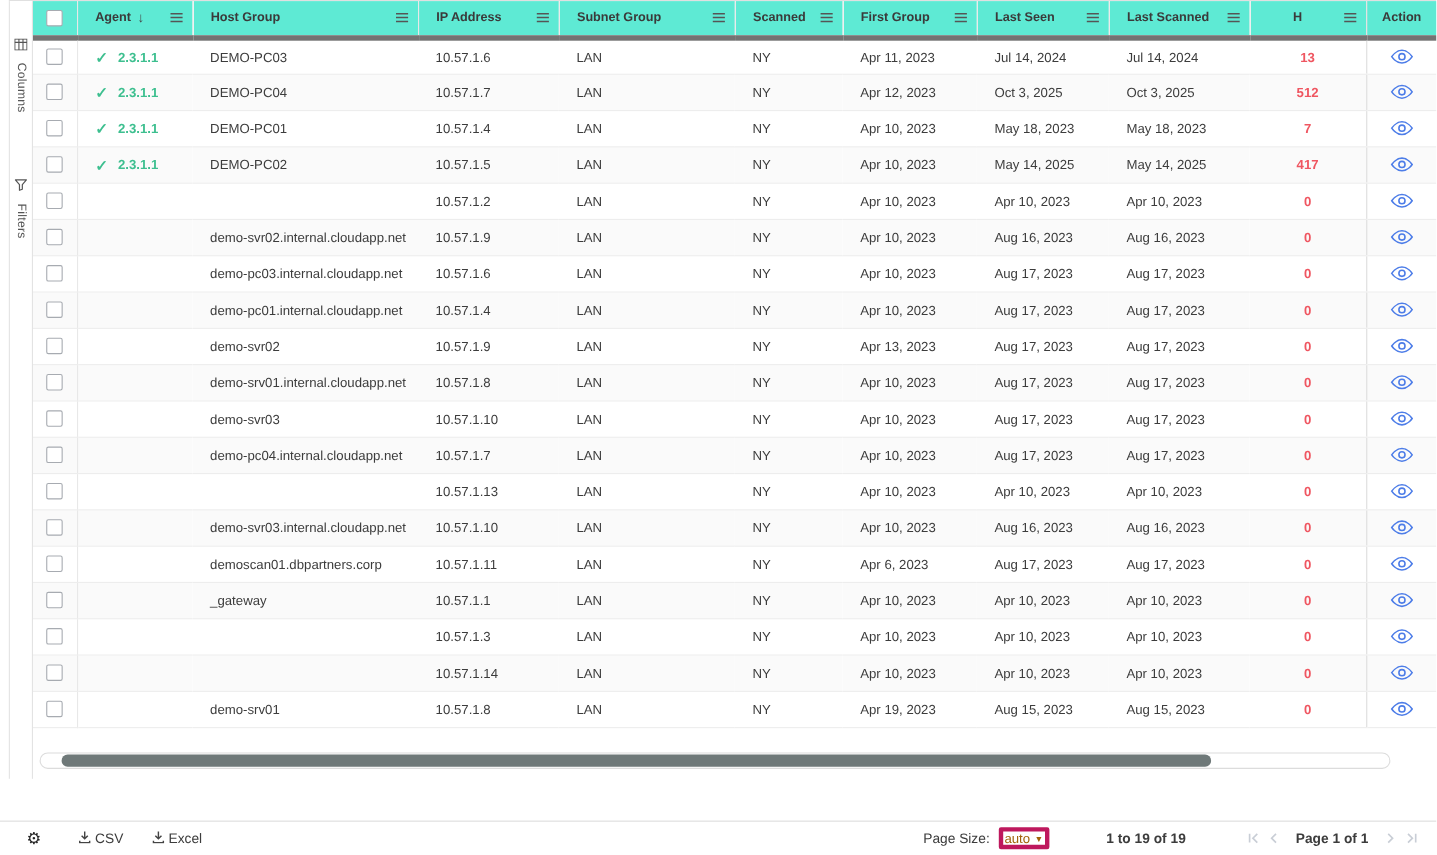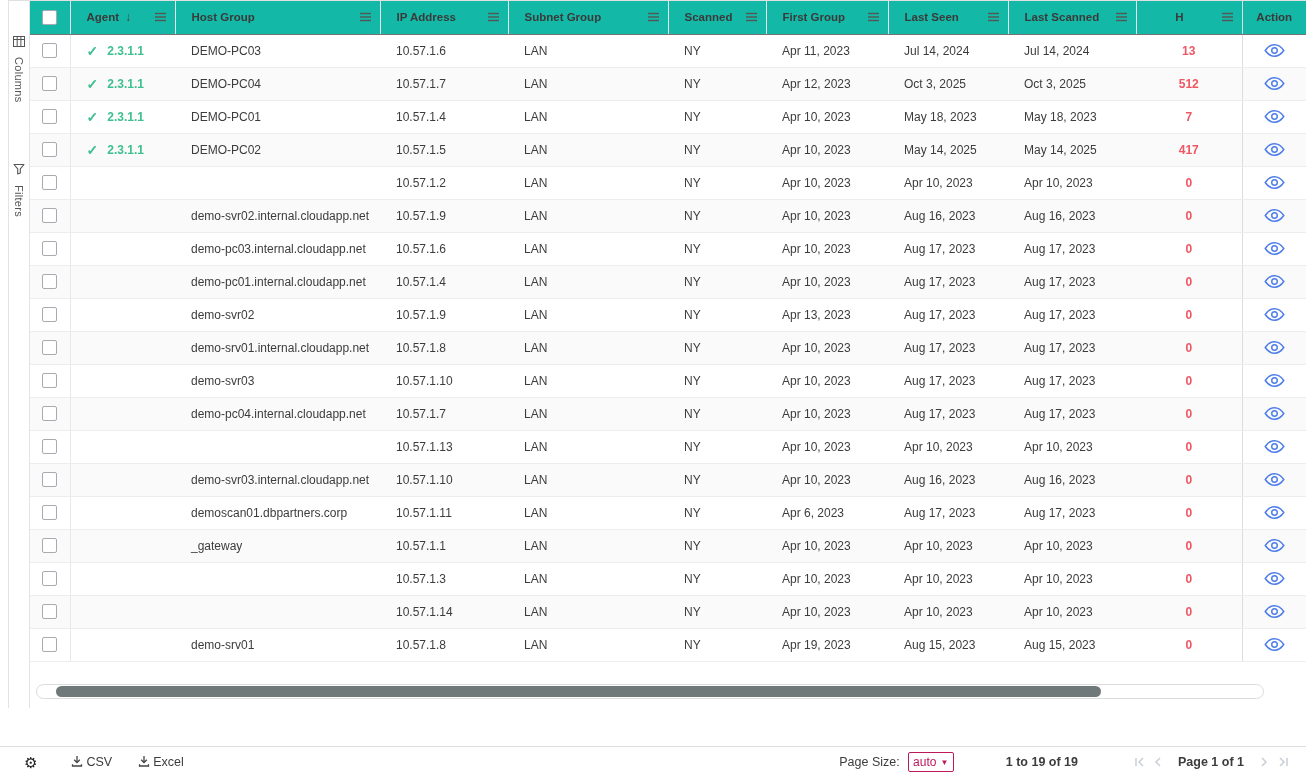--- a/index.html
+++ b/index.html
@@ -20,21 +20,21 @@
   
   .main { display:flex; margin-left:8px; height:708px; border-top:1px solid #e0e0e0; }
   .side-rail { width:22px; border-left:1px solid #e3e3e3; border-right:1px solid #e3e3e3; padding-top:32px;
       display:flex; flex-direction:column; align-items:center; gap:58px; background:#fff; }
   .rail-group { display:flex; flex-direction:column; align-items:center; gap:6px; cursor:pointer; }
   .rail-label { writing-mode:vertical-rl; font-size:11px; color:#555; letter-spacing:0.3px; }
 
   .content { flex:1; }
   table { border-collapse:collapse; table-layout:fixed; width:1276px; }
   th, td { height:33px; overflow:hidden; white-space:nowrap; }
-  thead th { background:#14b8a6; border-bottom:1px solid #737373; font-size:11.5px; font-weight:700; color:#3a3a3a;
+  thead th { background:#5eead4; border-bottom:5px solid #737373; font-size:11.5px; font-weight:700; color:#3a3a3a;
       text-align:left; border-right:1px solid #e8e8e8; }
   thead th.no-sep { border-right:none; }
   .th-inner { display:flex; align-items:center; padding:0 8px 0 16px; gap:6px; }
   .th-label { }
   .th-menu { margin-left:auto; display:flex; align-items:center; cursor:pointer; }
   .sort-icon { color:#444; font-size:12px; }
   tbody td { border-bottom:1px solid #ededed; font-size:12px; color:#3c3c3c; padding-left:16px; }
   tbody tr:nth-child(even) td { background:#fafafa; }
   td.c-check, th.c-check { padding:0; text-align:center; }
   td.c-check { border-right:1px solid #e8e8e8; }
@@ -57,22 +57,22 @@
       border-radius:6px; cursor:grab; }
 
   
   .footer { position:absolute; left:0; right:0; bottom:0; height:31px; border-top:1px solid #ddd; background:#fff;
       display:flex; align-items:center; padding:0 14px 0 24px; font-size:12.5px; color:#3c3c3c; }
   .gear { font-size:15px; color:#222; cursor:pointer; line-height:1; }
   .export { display:flex; align-items:center; gap:3px; margin-left:34px; cursor:pointer; }
   .export:last-of-type { margin-left:26px;align-items:center; }
   .pager { margin-left:auto; display:flex; align-items:center; }
   .ps-label { color:#3c3c3c; }
-  .ps-select { margin-left:8px; width:46px; height:20px; border:1px solid #be185d; border-radius:2px; background:#fff;
-      display:flex; align-items:center; justify-content:center; gap:4px; font-size:12px; color:#be185d; cursor:pointer; }
+  .ps-select { margin-left:8px; width:46px; height:20px; border:4px solid #be185d; border-radius:2px; background:#fff;
+      display:flex; align-items:center; justify-content:center; gap:4px; font-size:12px; color:#a16207; cursor:pointer; }
   .ps-select .tri { font-size:8px; }
   .range { margin-left:52px; font-weight:700; font-size:12.5px; }
   .nav { display:flex; align-items:center; margin-left:52px; gap:1px; }
   .nav-btn { display:inline-flex; align-items:center; justify-content:center; width:18px; height:18px; cursor:default; }
   .page-txt { font-weight:700; margin:0 10px; font-size:12.5px; }
 </style>
 </head>
 <body>
 
 <div class="app">

